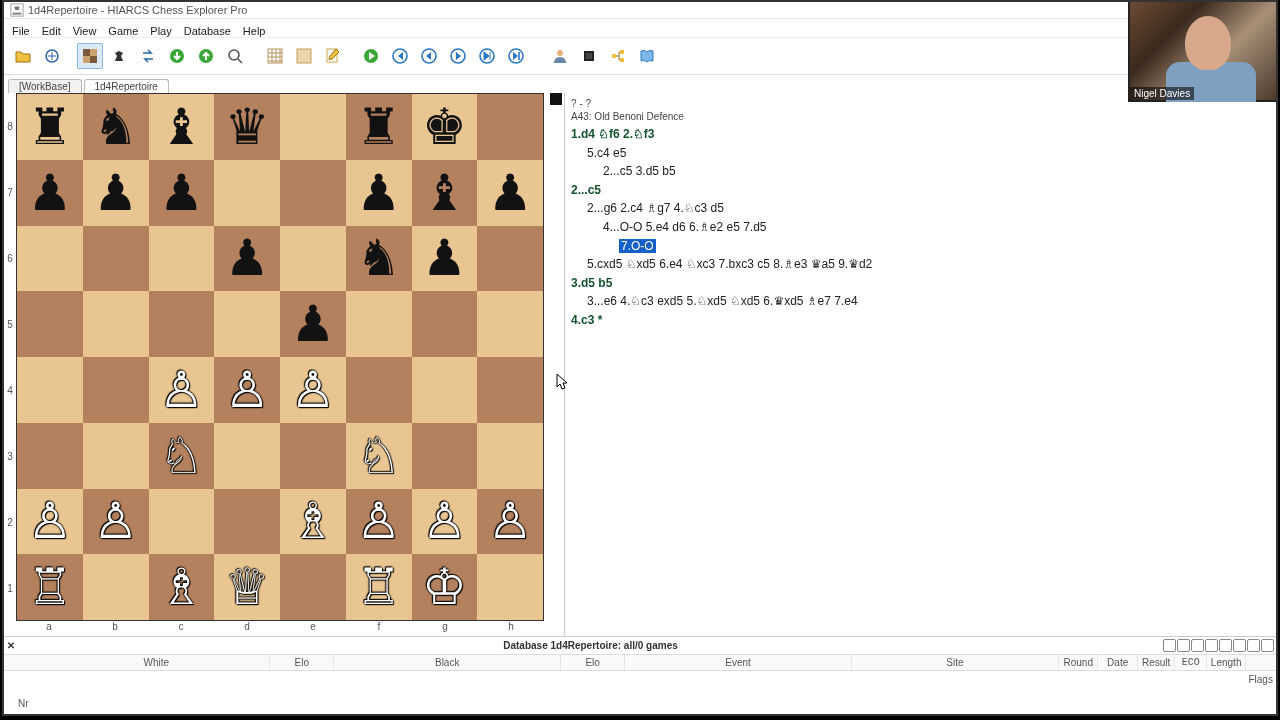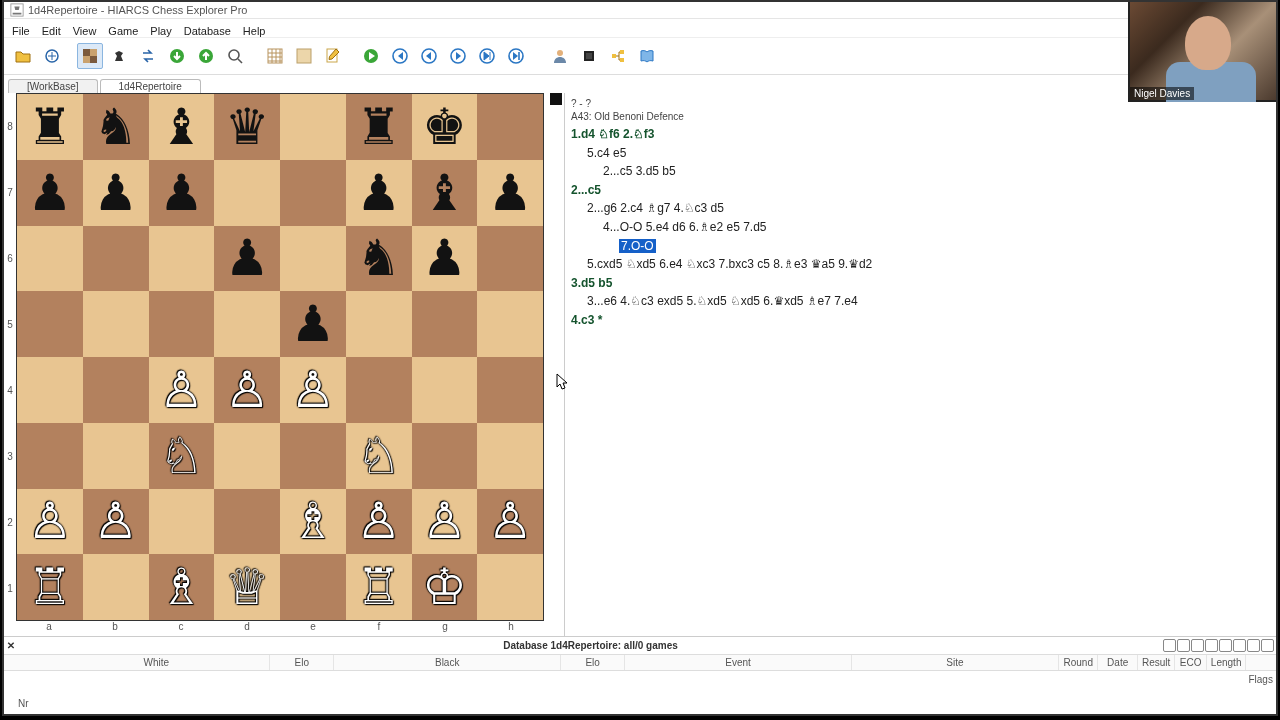--- a/index.html
+++ b/index.html
@@ -18,21 +18,21 @@
   .chrome{background:#fff;height:716px;width:1276px;margin:0 auto;position:relative;border:2px solid #333;box-sizing:border-box}
   .titlebar{height:16px;display:flex;align-items:center;padding:0 6px;font-size:11px;color:#555;border-bottom:1px solid #e5e5e5}
   .titlebar svg{width:14px;height:14px;margin-right:4px}
   .menubar{height:18px;display:flex;align-items:flex-end;gap:12px;padding:0 8px;font-size:11px;color:var(--menu-fg)}
   .menubar span{cursor:default}
   .toolbar{height:32px;display:flex;align-items:center;gap:3px;padding:2px 6px;border-top:1px solid #eee;border-bottom:1px solid #ddd}
   .tbtn{width:24px;height:24px;display:flex;align-items:center;justify-content:center;border:1px solid transparent;border-radius:2px}
   .tbtn.active{background:#dce9f7;border-color:#8bb6e0}
   .tbtn svg{width:18px;height:18px}
   .tabs{height:18px;display:flex;align-items:flex-end;padding-left:4px;gap:2px;font-size:10px}
-  .tab{padding:1px 18px;border:1px solid #bbb;border-bottom:none;border-radius:3px 3px 0 0;background:#f1f1f1;color:#444}
+  .tab{padding:1px 10px;border:1px solid #bbb;border-bottom:none;border-radius:3px 3px 0 0;background:#f1f1f1;color:#444}
   .tab.active{background:#fff;font-weight:500}
   .workarea{display:flex;height:543px}
   .board-pane{flex:0 0 560px;position:relative;background:#fff}
   .coords-left{position:absolute;left:0;top:0;width:12px;height:528px;display:flex;flex-direction:column;font-size:10px;color:#555}
   .coords-left div{flex:1;display:flex;align-items:center;justify-content:center}
   .coords-bottom{position:absolute;left:12px;bottom:0;width:528px;height:15px;display:flex;font-size:10px;color:#555}
   .coords-bottom div{flex:1;text-align:center}
   .board{position:absolute;left:12px;top:0;width:528px;height:528px;display:grid;grid-template-columns:repeat(8,1fr);grid-template-rows:repeat(8,1fr);border:1px solid #333;box-sizing:border-box}
   .sq{display:flex;align-items:center;justify-content:center;position:relative}
   .sq.l{background:var(--board-light)}
@@ -428,21 +428,21 @@
       <div style="width: 40px; margin-top: 48px;">Nr</div>
       <div style="width: 230px;">White</div>
       <div style="width: 65px;">Elo</div>
       <div style="width: 230px;">Black</div>
       <div style="width: 65px;">Elo</div>
       <div style="width: 230px; text-align: right;">Event</div>
       <div style="width: 210px;">Site</div>
       <div style="width: 40px;">Round</div>
       <div style="width: 40px;">Date</div>
       <div style="width: 38px;">Result</div>
-      <div style="width: 32px;">ECO</div>
+      <div style="width: 32px; font-family: Liberation Mono, monospace;">ECO</div>
       <div style="width: 40px;">Length</div>
       <div style="width: 30px; margin-top: 24px;">Flags</div>
     </div>
 
   <div class="webcam">
     <div class="body"></div>
     <div class="head"></div>
     <div class="label">Nigel Davies</div>
   </div>
 

